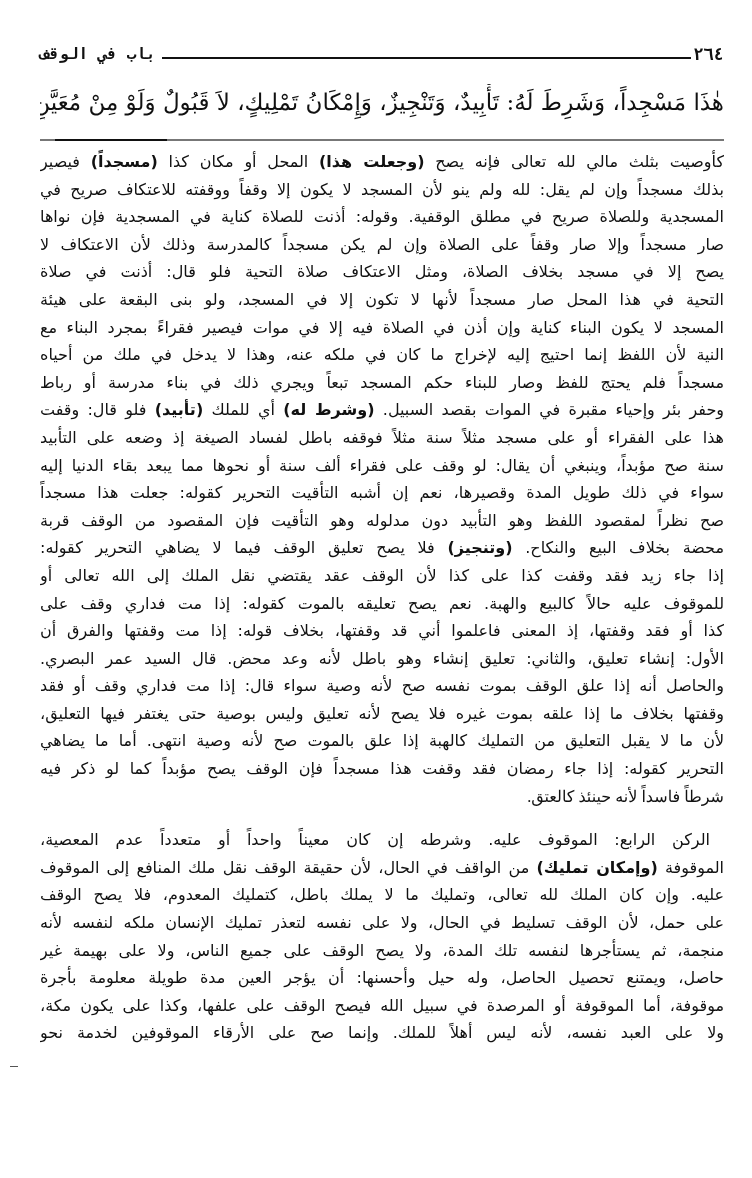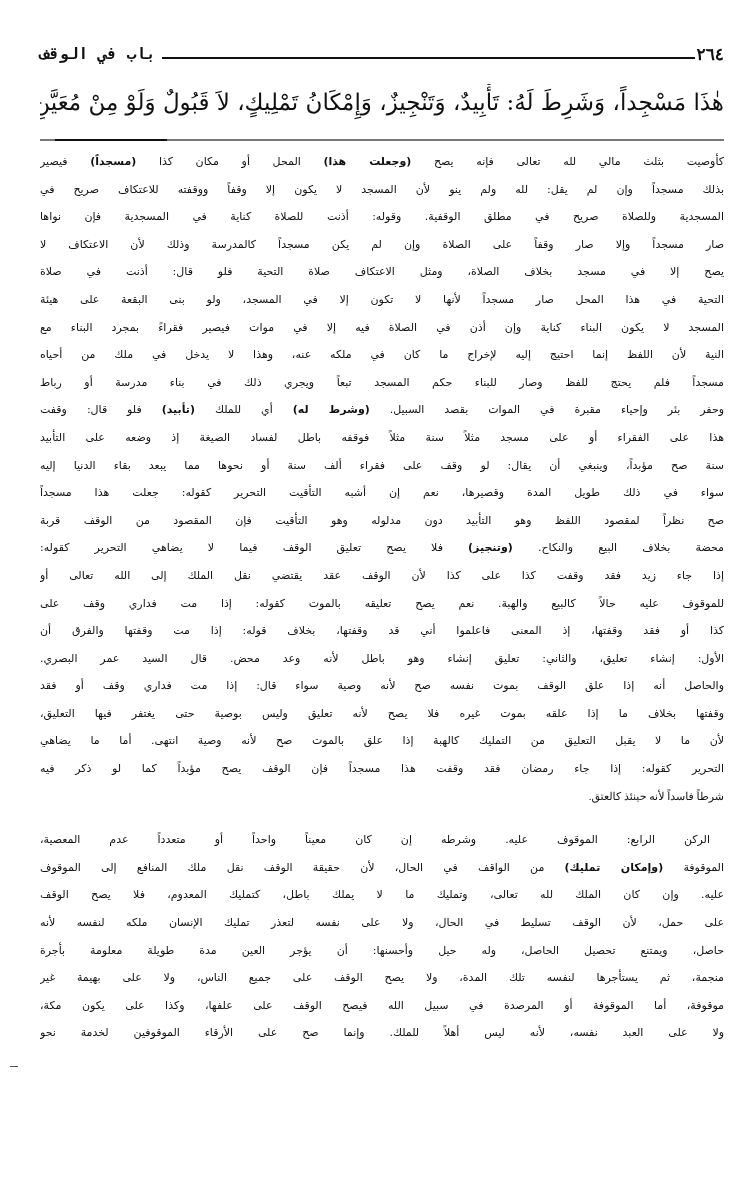--- a/index.html
+++ b/index.html
@@ -26,21 +26,21 @@
     position: absolute;
     top: 40px;
     left: 40px;
     width: 684px;
     height: 28px;
     direction: rtl;
     display: flex;
     align-items: center;
   }
   .page-number {
-    font-family: Liberation Serif, serif;
+    font-family: Liberation Mono, monospace;
     font-weight: bold;
     font-size: 17px;
     white-space: nowrap;
     padding-left: 2px;
   }
   .header-rule {
     flex: 1;
     height: 2px;
     background: #111;
     margin-top: 8px;
@@ -85,21 +85,21 @@
     background: #111111;
   }
   
   .sharh {
     position: absolute;
     top: 148px;
     left: 40px;
     width: 684px;
     direction: rtl;
     font-family: "DejaVu Sans", "Liberation Sans", sans-serif;
-    font-size: 11px;
+    font-size: 16px;
     line-height: 27.6px;
   }
   .sharh .line {
     display: block;
     height: 27.6px;
     white-space: nowrap;
     overflow: hidden;
     text-align: justify;
     text-align-last: justify;
   }
@@ -163,20 +163,20 @@
       <span class="line">والحاصل أنه إذا علق الوقف بموت نفسه صح لأنه وصية سواء قال: إذا مت فداري وقف أو فقد</span>
       <span class="line">وقفتها بخلاف ما إذا علقه بموت غيره فلا يصح لأنه تعليق وليس بوصية حتى يغتفر فيها التعليق،</span>
       <span class="line">لأن ما لا يقبل التعليق من التمليك كالهبة إذا علق بالموت صح لأنه وصية انتهى. أما ما يضاهي</span>
       <span class="line">التحرير كقوله: إذا جاء رمضان فقد وقفت هذا مسجداً فإن الوقف يصح مؤبداً كما لو ذكر فيه</span>
       <span class="line last">شرطاً فاسداً لأنه حينئذ كالعتق.</span>
       <span class="para-gap"></span>
       <span class="line indent">الركن الرابع: الموقوف عليه. وشرطه إن كان معيناً واحداً أو متعدداً عدم المعصية،</span>
       <span class="line"><span>الموقوفة </span><span class="bold">(وإمكان تمليك)</span><span> من الواقف في الحال، لأن حقيقة الوقف نقل ملك المنافع إلى الموقوف</span></span>
       <span class="line">عليه. وإن كان الملك لله تعالى، وتمليك ما لا يملك باطل، كتمليك المعدوم، فلا يصح الوقف</span>
       <span class="line">على حمل، لأن الوقف تسليط في الحال، ولا على نفسه لتعذر تمليك الإنسان ملكه لنفسه لأنه</span>
+      <span class="line">منجمة، ثم يستأجرها لنفسه تلك المدة، ولا يصح الوقف على جميع الناس، ولا على بهيمة غير</span>
       <span class="line">حاصل، ويمتنع تحصيل الحاصل، وله حيل وأحسنها: أن يؤجر العين مدة طويلة معلومة بأجرة</span>
-      <span class="line">منجمة، ثم يستأجرها لنفسه تلك المدة، ولا يصح الوقف على جميع الناس، ولا على بهيمة غير</span>
       <span class="line">موقوفة، أما الموقوفة أو المرصدة في سبيل الله فيصح الوقف على علفها، وكذا على يكون مكة،</span>
       <span class="line">ولا على العبد نفسه، لأنه ليس أهلاً للملك. وإنما صح على الأرقاء الموقوفين لخدمة نحو</span>
     </div>
 
   <div class="margin-mark" style="left:10px; top:1066px;"></div>
 </div>
 
 </body></html>

